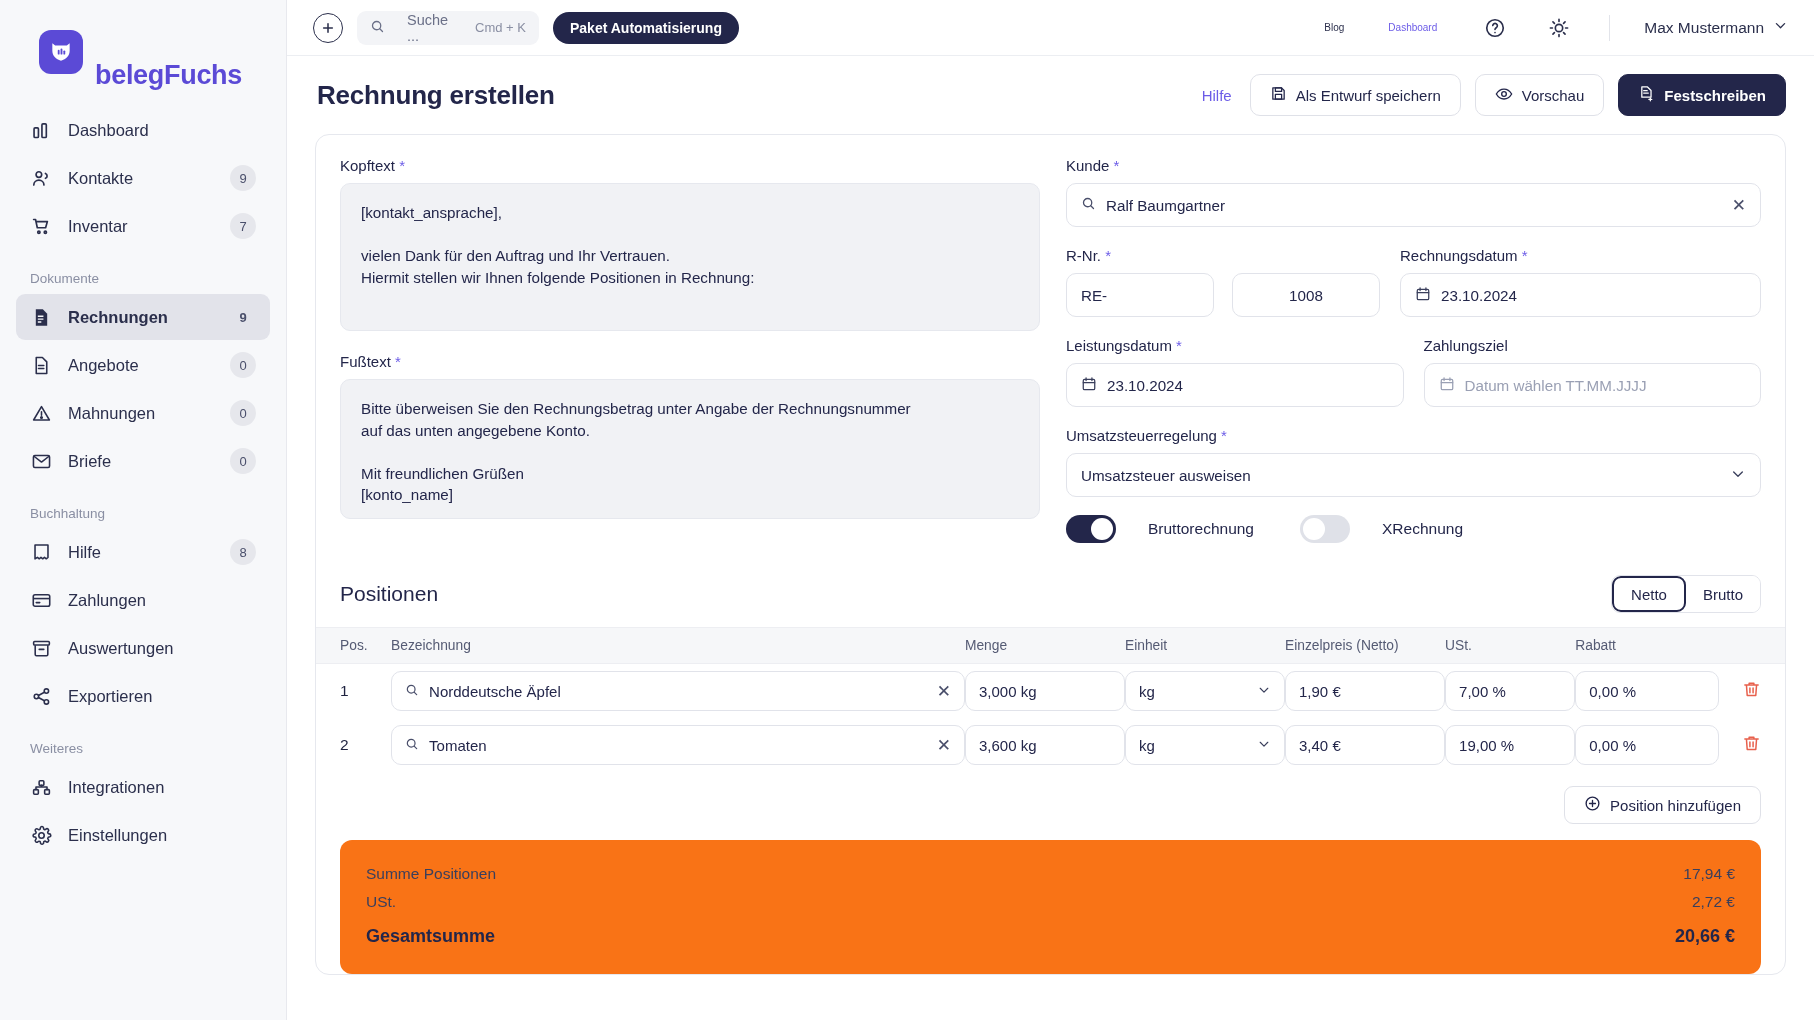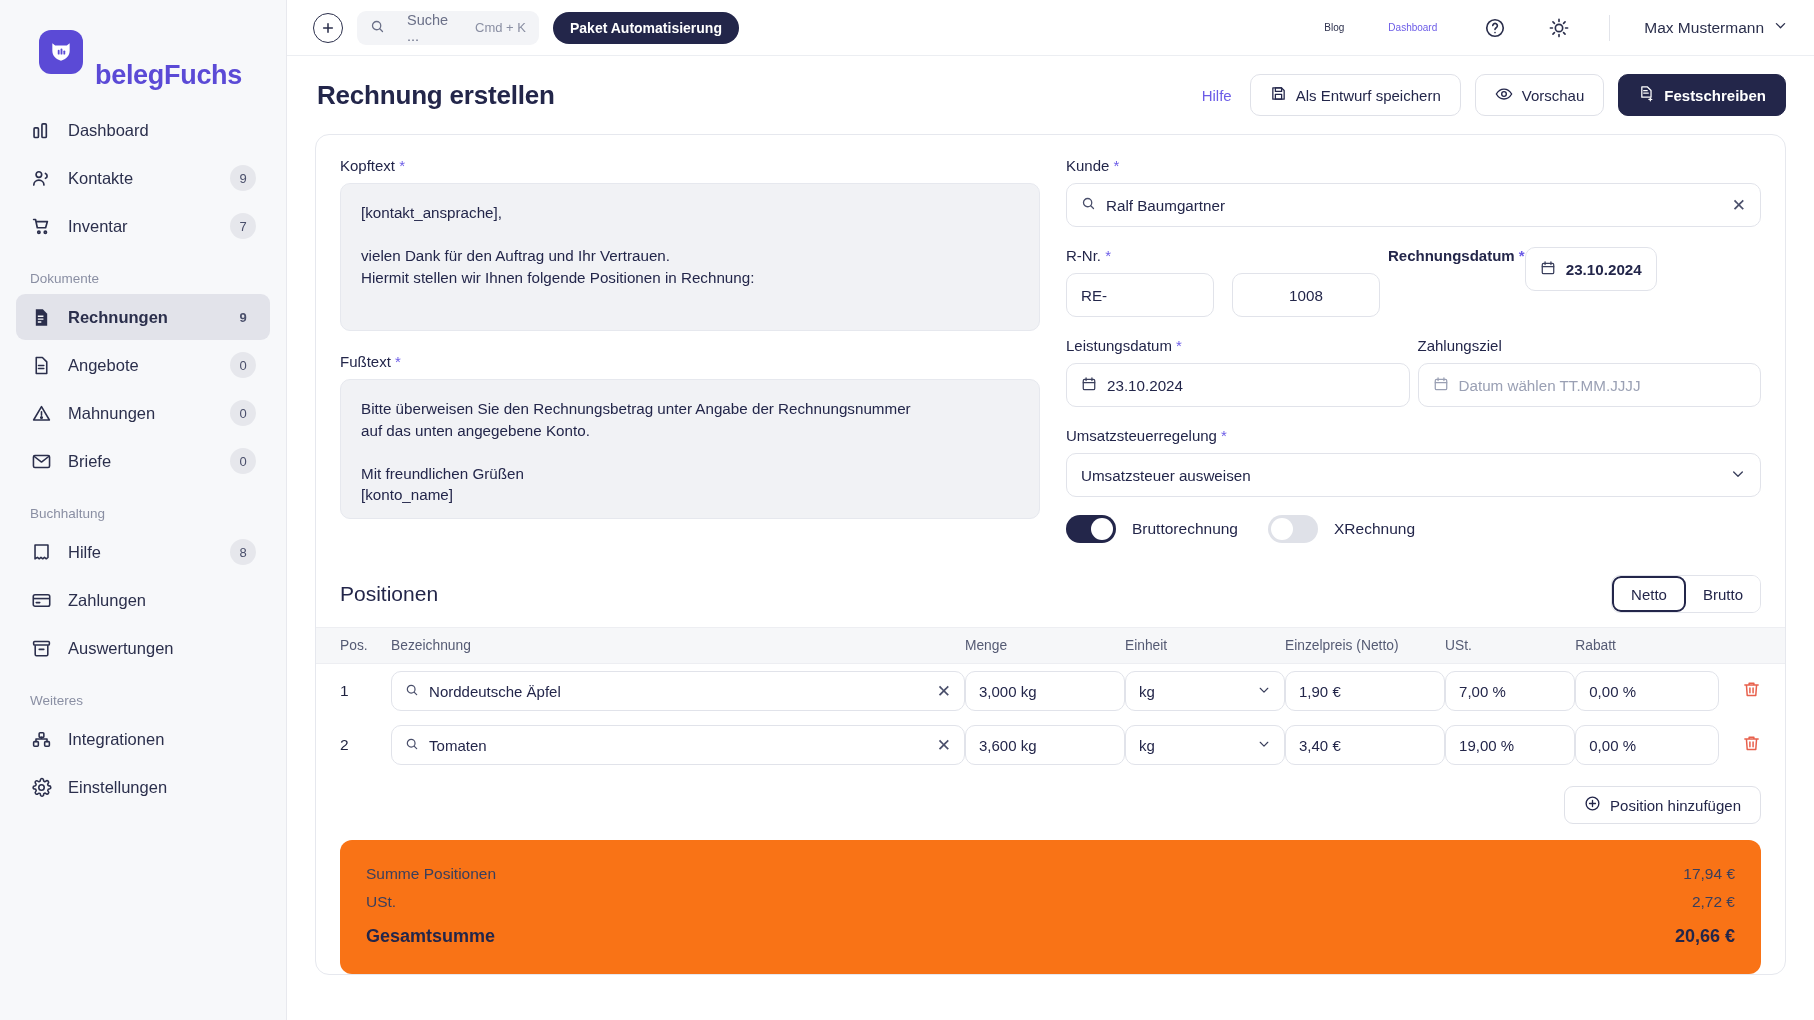--- a/index.html
+++ b/index.html
@@ -130,25 +130,25 @@
   .mb22 { margin-bottom: 22px; }
 
   .inp {
     display: flex; align-items: center; gap: 10px;
     height: 44px; padding: 0 14px;
     border: 1px solid #e1e3ea; border-radius: 10px;
     background: #fff; font-size: 15.2px; color: #23264a;
   }
   .inp .val { flex: 1; }
   .inp .ph { flex: 1; color: #9aa0b4; }
-  .row2 { display: flex; gap: 8px; }
+  .row2 { display: flex; gap: 20px; }
   .fg { flex: 1; }
   .x-btn { color: #4a4f6b; cursor: pointer; font-size: 17px; line-height: 1; }
 
-  .toggles { display: flex; align-items: center; gap: 16px; margin-top: 18px; }
+  .toggles { display: flex; align-items: center; gap: 32px; margin-top: 18px; }
   .tg {
     width: 50px; height: 28px; border-radius: 14px; position: relative; cursor: pointer; flex: 0 0 50px;
   }
   .tg.on { background: #23264a; }
   .tg.off { background: #dfe1e8; }
   .tg .knob {
     position: absolute; top: 3px; width: 22px; height: 22px; border-radius: 50%; background: #fff;
   }
   .tg.on .knob { right: 3px; }
   .tg.off .knob { left: 3px; }
@@ -312,20 +312,31 @@
     </div>
     <div class="nav-item">
       <span class="nav-icon">
         <svg width="21" height="21" viewBox="0 0 24 24" fill="none" stroke="#2b2f4c" stroke-width="1.8" stroke-linejoin="round">
           <rect x="3" y="4" width="18" height="4" rx="1.2"></rect>
             <path d="M4.8 8.4v10.4a1.4 1.4 0 001.4 1.4h11.6a1.4 1.4 0 001.4-1.4V8.4"></path>
             <path d="M9.4 13h5.2" stroke-linecap="round"></path>
         </svg>
       </span>
       <span class="lbl">Auswertungen</span>
+    </div>
+    <div class="nav-item">
+      <span class="nav-icon">
+        <svg width="21" height="21" viewBox="0 0 24 24" fill="none" stroke="#2b2f4c" stroke-width="1.8" stroke-linecap="round">
+          <circle cx="17.6" cy="5.8" r="2.5"></circle>
+            <circle cx="6.2" cy="12" r="2.5"></circle>
+            <circle cx="17.6" cy="18.2" r="2.5"></circle>
+          <path d="M8.5 10.8l6.8-3.7M8.5 13.2l6.8 3.7"></path>
+        </svg>
+      </span>
+      <span class="lbl">Exportieren</span>
     </div>
 
     <div class="sec-label">Weiteres</div>
     <div class="nav-item">
       <span class="nav-icon">
         <svg width="21" height="21" viewBox="0 0 24 24" fill="none" stroke="#2b2f4c" stroke-width="1.8" stroke-linecap="round" stroke-linejoin="round">
           <rect x="3" y="14.4" width="5.4" height="5.4" rx="1.1"></rect>
             <rect x="15.6" y="14.4" width="5.4" height="5.4" rx="1.1"></rect>
           <rect x="9.3" y="4.2" width="5.4" height="5.4" rx="1.1"></rect>
             <path d="M5.7 14.4v-3h12.6v3M12 9.6v1.8"></path>
@@ -473,21 +484,21 @@
                 </label>
                 <div style="display:flex;gap:18px;">
                   <div class="inp" style="width:148px;">
                     <span class="val">RE-</span>
                   </div>
                   <div class="inp" style="width:148px;text-align:center;">
                     <span class="val">1008</span>
                   </div>
                 </div>
               </div>
-              <div class="fg" style="display:flex;flex-direction:row;font-weight:bold;">
+              <div class="fg" style="display:flex;flex-direction:column;">
                 <label class="field-label">
                   <span>Rechnungsdatum</span><span class="req"> *</span>
                 </label>
                 <div class="inp">
                   <span>
                     <svg width="16" height="16" viewBox="0 0 24 24" fill="none" stroke="#3a3f5c" stroke-width="1.9" stroke-linecap="round">
                       <rect x="3.4" y="5.2" width="17.2" height="15.4" rx="2"></rect>
                         <path d="M7.6 2.8v4M16.4 2.8v4M3.4 10h17.2"></path>
                     </svg>
                   </span>

